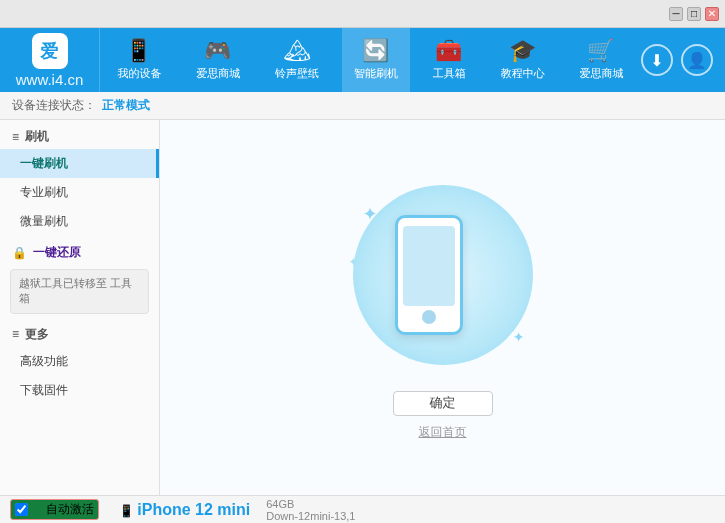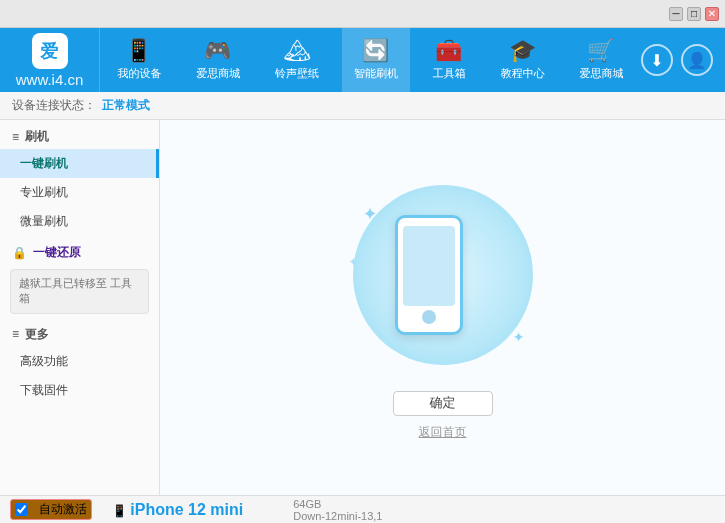--- a/index.html
+++ b/index.html
@@ -228,37 +228,36 @@
       gap: 10px;
     }
     .checkbox-group {
       display: flex;
       align-items: center;
       gap: 6px;
     }
     .checkbox-item {
       display: flex;
       align-items: center;
-      gap: 11px;
+      gap: 18px;
       cursor: pointer;
       border: 1px solid #e88;
       padding: 1px 4px;
       border-radius: 3px;
-      background: #a16207;
+      background: #15803d;
     }
     .checkbox-item input { cursor: pointer; }
     .device-name {
       font-size: 16px;
       color: #1a9be6;
       font-weight: bold;
     }
     .device-detail {
       font-size: 11px;
       color: #888;
-      margin-left: 34px;
     }
   </style>
 </head>
 <body>
 
 <div class="title-bar">
   <div class="title-bar-btn">─</div>
   <div class="title-bar-btn">□</div>
   <div class="title-bar-btn" style="background:#e88;color:white;border-color:#c66;">✕</div>
 </div>

